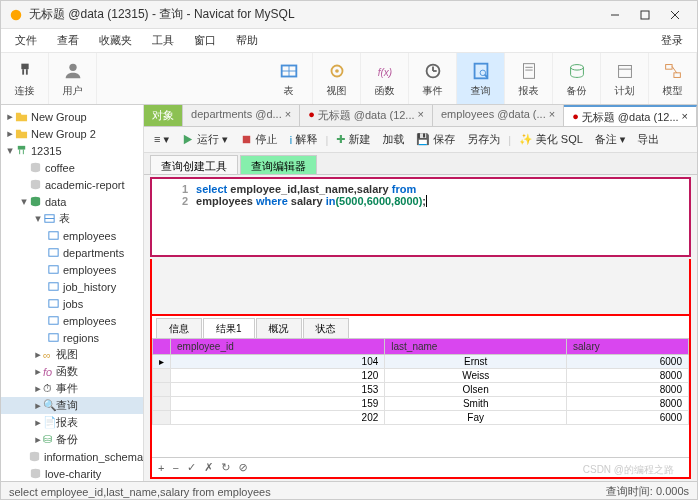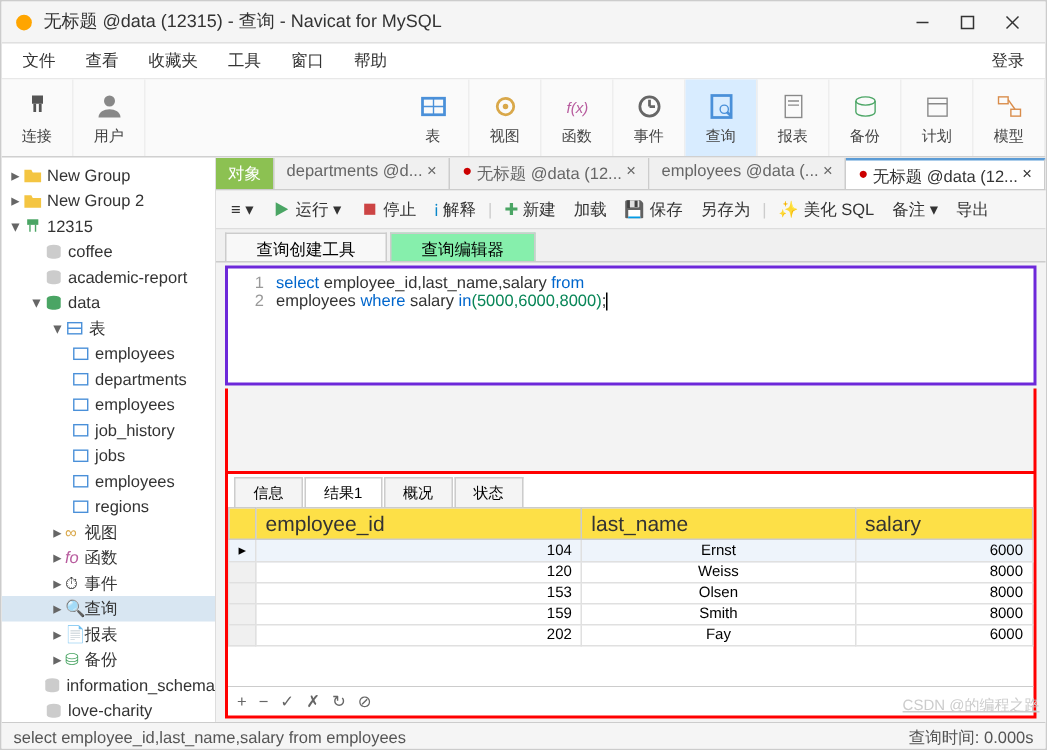--- a/index.html
+++ b/index.html
@@ -25,43 +25,43 @@
 .tn.sel { background:#d8e6f2; }
 .main { flex:1; display:flex; flex-direction:column; background:#f3f3f3; }
 .tabs { height:22px; display:flex; background:#e9e9e9; border-bottom:1px solid #ccc; overflow:hidden; }
 .tab { padding:3px 8px; border-right:1px solid #ccc; background:#f0f0f0; color:#666; display:flex; gap:3px; font-size:10px; white-space:nowrap; }
 .tab.active { background:#8cc152; color:#fff; }
 .tab.sel2 { background:#fff; color:#333; border-top:2px solid #5b9bd5; }
 .qbar { height:26px; display:flex; align-items:center; gap:4px; padding:0 6px; background:#f6f6f6; border-bottom:1px solid #ddd; overflow:hidden; }
 .qbtn { display:flex; align-items:center; gap:3px; padding:2px 4px; color:#333; white-space:nowrap; }
 .qbtn svg { width:13px; height:13px; }
 .subtabs { height:22px; display:flex; background:#f0f0f0; border-bottom:1px solid #ccc; padding-left:6px; }
-.subtab { padding:3px 20px; border:1px solid #ccc; border-bottom:none; background:#f8f8f8; margin-right:2px; margin-top:2px; }
+.subtab { padding:3px 10px; border:1px solid #ccc; border-bottom:none; background:#f8f8f8; margin-right:2px; margin-top:2px; }
 .subtab.active { background:#86efac; }
-.editor { flex:0 0 80px; background:#fff; border:2px solid #6d28d9; margin:2px 6px; padding:4px 8px; font-family:Consolas,monospace; font-size:12px; }
+.editor { flex:0 0 80px; background:#fff; border:2px solid #be185d; margin:2px 6px; padding:4px 20px; font-family:Consolas,monospace; font-size:12px;font-weight:bold; }
 .editor .ln { color:#999; display:inline-block; width:16px; text-align:right; margin-right:8px; }
 .kw { color:#0066cc; }
 .fn { color:#333; }
 .num { color:#098658; }
 .gap { flex:1; border:2px solid red; margin:0 6px; border-top:none; border-bottom:none; }
 .results { flex:0 0 165px; border:2px solid red; margin:0 6px 2px 6px; background:#fff; display:flex; flex-direction:column; }
 .rtabs { height:22px; display:flex; padding:2px 4px 0 4px; }
 .rtab { padding:3px 12px; border:1px solid #ccc; border-bottom:none; background:#f4f4f4; margin-right:1px; font-size:10px; }
 .rtab.active { background:#fff; }
 .grid { flex:1; overflow:auto; }
 .grid table { border-collapse:collapse; width:100%; }
-.grid th { background:#fde047; border:1px solid #ccc; padding:2px 6px; text-align:left; font-weight:normal; color:#333; font-size:14px; }
+.grid th { background:#d946ef; border:1px solid #ccc; padding:2px 6px; text-align:left; font-weight:normal; color:#333; font-size:10px; }
 .grid td { border:1px solid #e0e0e0; padding:1px 6px; text-align:right; font-size:10px; }
 .grid td.txt { text-align:center; }
 .grid tr.sel td { background:#eef4fb; }
 .rowhdr { width:14px; background:#f0f0f0; border:1px solid #ccc; }
 .gridfoot { height:20px; border-top:1px solid #ccc; display:flex; align-items:center; padding:0 6px; gap:8px; color:#666; font-size:11px; }
 .statusbar { height:20px; border-top:1px solid #ccc; background:#f5f5f5; display:flex; align-items:center; padding:0 8px; color:#555; font-size:10px; }
 .statusbar .st-r { margin-left:auto; }
-.watermark { position:absolute; right:4px; bottom:22px; color:#ccc; font-size:10px;text-decoration:underline; }
+.watermark { position:absolute; right:23px; bottom:22px; color:#ccc; font-size:10px; }
 </style>
 </head>
 <body>
 
 <div class="titlebar">
   <span class="ico">
       <svg viewBox="0 0 16 16">
         <circle cx="8" cy="8" r="6" fill="#ffa500"></circle>
       </svg>
     </span>

